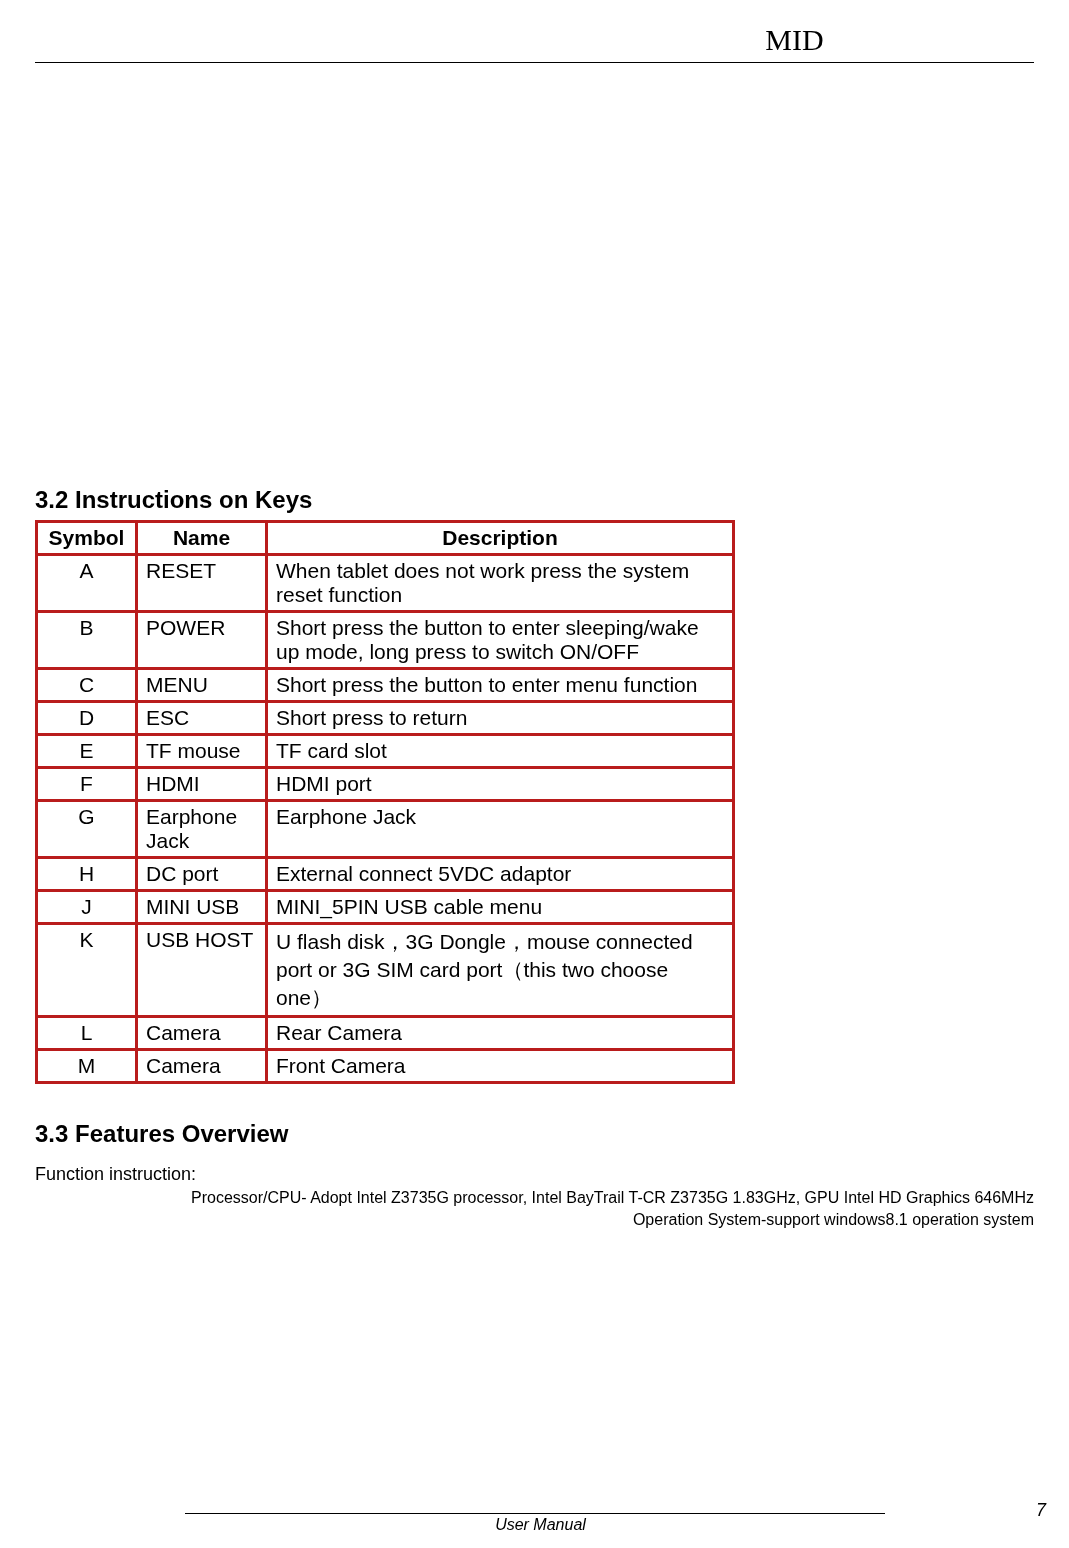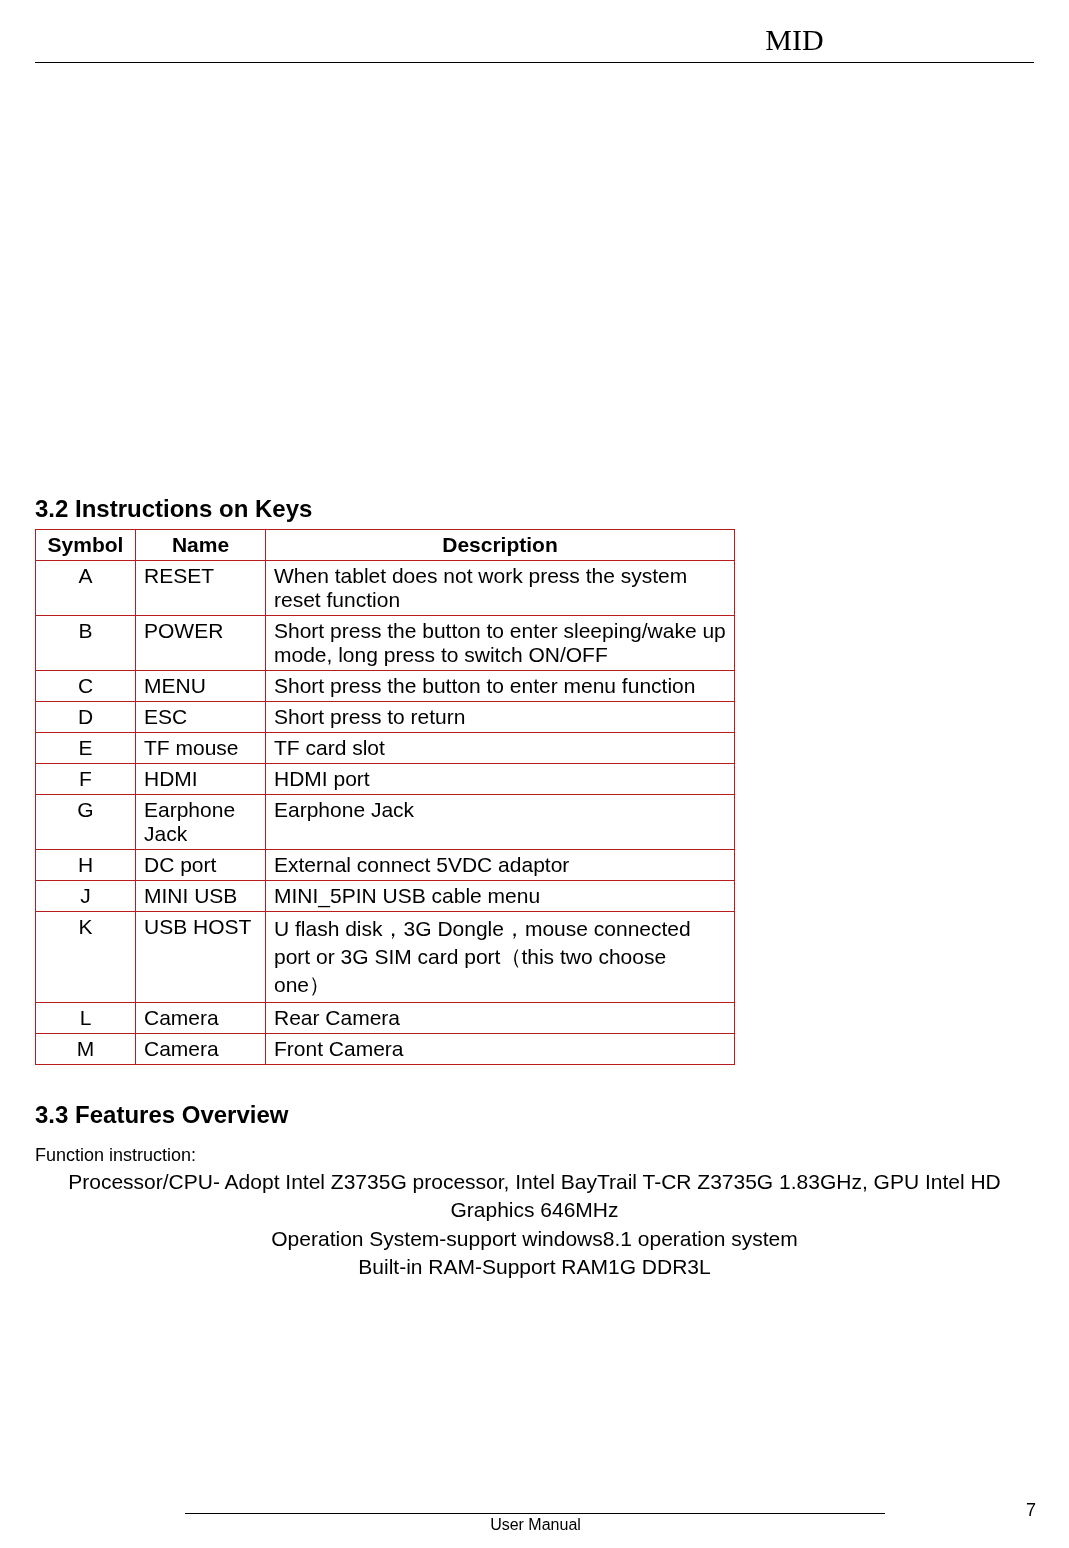--- a/index.html
+++ b/index.html
@@ -28,35 +28,35 @@
       border: none;
       border-top: 1.5px solid #000;
       margin: 0 0 0 0;
     }
     .spacer {
       height: 420px;
     }
     .section-heading {
       font-size: 24px;
       font-weight: bold;
-      margin-top: 12px;
+      margin-top: 3px;
       margin-bottom: 6px;
     }
     .section-heading-33 {
       font-size: 24px;
       font-weight: bold;
       margin-top: 36px;
       margin-bottom: 16px;
     }
     table.keys {
       border-collapse: collapse;
       width: 700px;
     }
     table.keys th, table.keys td {
-      border: 1px solid #b91c1c;
+      border: 3px solid #b91c1c;
       padding: 3px 8px;
       font-size: 21px;
       vertical-align: top;
       text-align: left;
     }
     table.keys th {
       font-weight: bold;
       text-align: center;
     }
     table.keys td.sym {
@@ -65,32 +65,33 @@
     }
     table.keys td.nm {
       width: 130px;
     }
     .sub-heading {
       font-size: 18px;
       font-weight: normal;
       margin-bottom: 2px;
     }
     .body-text {
-      font-size: 21px;
+      font-size: 16px;
       line-height: 1.35;
-      text-align: center;
+      text-align: right;
     }
     .body-text p {
       margin: 0;
     }
     .footer {
       position: absolute;
       bottom: 10px;
       left: 35px;
-      right: 33px;
+      right: 23px;
+      font-style: italic;
     }
     .footer-rule {
       border: none;
       border-top: 1.5px solid #000;
       width: 700px;
       margin-left: 150px;
     }
     .footer-line {
       position: relative;
       height: 24px;
@@ -192,21 +193,20 @@
   </tbody>
 </table>
 
 <div class="section-heading-33">3.3 Features Overview</div>
 
 <div class="sub-heading">Function instruction:</div>
 
 <div class="body-text">
   <p>Processor/CPU- Adopt Intel Z3735G processor, Intel BayTrail T-CR Z3735G  1.83GHz, GPU Intel HD Graphics  646MHz</p>
   <p>Operation System-support windows8.1 operation system</p>
-  <p>Built-in RAM-Support RAM1G DDR3L</p>
 </div>
 
 <div class="footer">
   <hr class="footer-rule">
   <div class="footer-line">
     <div class="footer-center">User Manual</div>
     <div class="footer-page">7</div>
   </div>
 </div>
 

